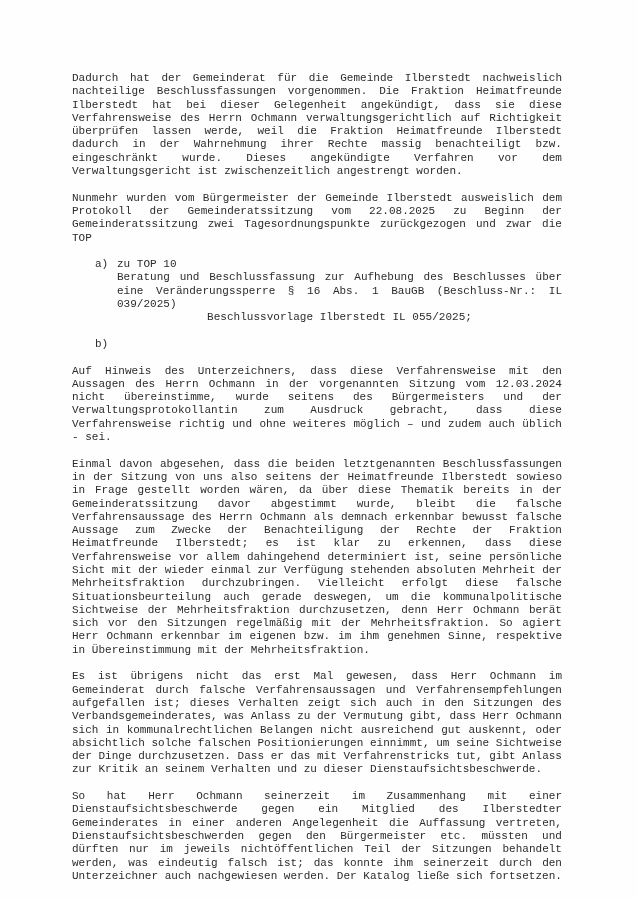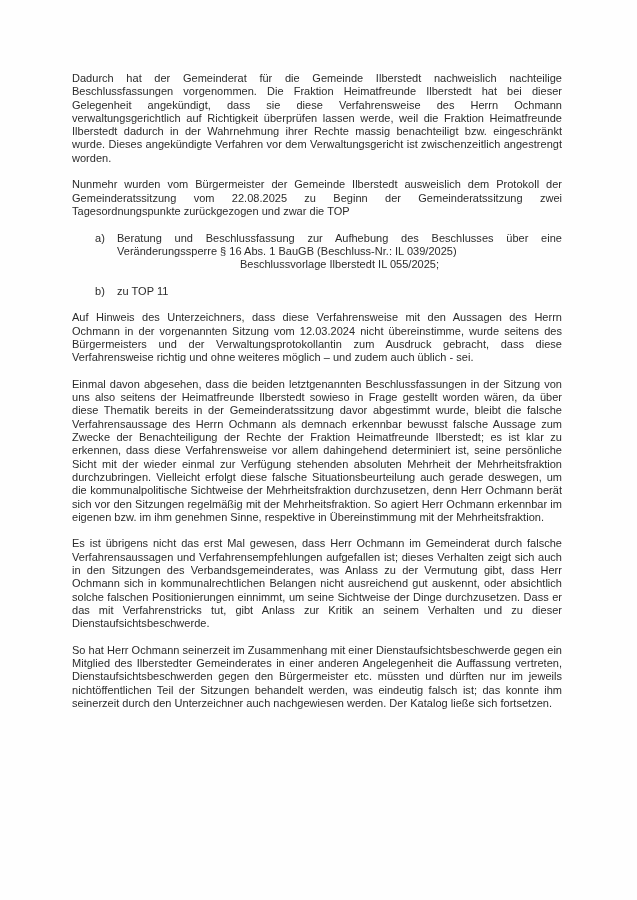--- a/index.html
+++ b/index.html
@@ -6,21 +6,21 @@
     margin: 0;
     padding: 0;
     background: #ffffff;
   }
   .sheet {
     position: relative;
     width: 637px;
     height: 900px;
     background: #fefefe;
     overflow: hidden;
-    font-family: Liberation Sans, sans-serif;
+    font-family: Liberation Mono, monospace;
     font-size: 11px;
     line-height: 13.3px;
     color: #2b2b2b;
     letter-spacing: 0.02px;
   }
   .content {
     box-sizing: border-box;
     position: absolute;
     top: 0; left: 0;
     width: 637px;
@@ -59,29 +59,29 @@
 <div class="sheet">
   <div class="content">
 
     <p class="para">Dadurch hat der Gemeinderat für die Gemeinde Ilberstedt nachweislich nachteilige Beschlussfassungen vorgenommen. Die Fraktion Heimatfreunde Ilberstedt hat bei dieser Gelegenheit angekündigt, dass sie diese Verfahrensweise des Herrn Ochmann verwaltungsgerichtlich auf Richtigkeit überprüfen lassen werde, weil die Fraktion Heimatfreunde Ilberstedt dadurch in der Wahrnehmung ihrer Rechte massig benachteiligt bzw. eingeschränkt wurde. Dieses angekündigte Verfahren vor dem Verwaltungsgericht ist zwischenzeitlich angestrengt worden.</p>
 
     <p class="para">Nunmehr wurden vom Bürgermeister der Gemeinde Ilberstedt ausweislich dem Protokoll der Gemeinderatssitzung vom 22.08.2025 zu Beginn der Gemeinderatssitzung zwei Tagesordnungspunkte zurückgezogen und zwar die TOP</p>
 
     <div class="list-item">
       <span class="list-marker">a)</span>
       <div class="list-body">
+        <div class="item-title">zu TOP 10</div>
         <div class="item-text">Beratung und Beschlussfassung zur Aufhebung des Beschlusses über eine Veränderungssperre § 16 Abs. 1 BauGB (Beschluss-Nr.: IL 039/2025)</div>
         <div class="item-ref">Beschlussvorlage Ilberstedt IL 055/2025;</div>
       </div>
     </div>
 
     <div class="list-item">
       <span class="list-marker">b)</span>
       <div class="list-body">
-        <div class="item-title">zu TOP 11</div>
       </div>
     </div>
 
     <p class="para">Auf Hinweis des Unterzeichners, dass diese Verfahrensweise mit den Aussagen des Herrn Ochmann in der vorgenannten Sitzung vom 12.03.2024 nicht übereinstimme, wurde seitens des Bürgermeisters und der Verwaltungsprotokollantin zum Ausdruck gebracht, dass diese Verfahrensweise richtig und ohne weiteres möglich – und zudem auch üblich - sei.</p>
 
     <p class="para">Einmal davon abgesehen, dass die beiden letztgenannten Beschlussfassungen in der Sitzung von uns also seitens der Heimatfreunde Ilberstedt sowieso in Frage gestellt worden wären, da über diese Thematik bereits in der Gemeinderatssitzung davor abgestimmt wurde, bleibt die falsche Verfahrensaussage des Herrn Ochmann als demnach erkennbar bewusst falsche Aussage zum Zwecke der Benachteiligung der Rechte der Fraktion Heimatfreunde Ilberstedt; es ist klar zu erkennen, dass diese Verfahrensweise vor allem dahingehend determiniert ist, seine persönliche Sicht mit der wieder einmal zur Verfügung stehenden absoluten Mehrheit der Mehrheitsfraktion durchzubringen. Vielleicht erfolgt diese falsche Situationsbeurteilung auch gerade deswegen, um die kommunalpolitische Sichtweise der Mehrheitsfraktion durchzusetzen, denn Herr Ochmann berät sich vor den Sitzungen regelmäßig mit der Mehrheitsfraktion. So agiert Herr Ochmann erkennbar im eigenen bzw. im ihm genehmen Sinne, respektive in Übereinstimmung mit der Mehrheitsfraktion.</p>
 
     <p class="para">Es ist übrigens nicht das erst Mal gewesen, dass Herr Ochmann im Gemeinderat durch falsche Verfahrensaussagen und Verfahrensempfehlungen aufgefallen ist; dieses Verhalten zeigt sich auch in den Sitzungen des Verbandsgemeinderates, was Anlass zu der Vermutung gibt, dass Herr Ochmann sich in kommunalrechtlichen Belangen nicht ausreichend gut auskennt, oder absichtlich solche falschen Positionierungen einnimmt, um seine Sichtweise der Dinge durchzusetzen. Dass er das mit Verfahrenstricks tut, gibt Anlass zur Kritik an seinem Verhalten und zu dieser Dienstaufsichtsbeschwerde.</p>
 
     <p class="para">So hat Herr Ochmann seinerzeit im Zusammenhang mit einer Dienstaufsichtsbeschwerde gegen ein Mitglied des Ilberstedter Gemeinderates in einer anderen Angelegenheit die Auffassung vertreten, Dienstaufsichtsbeschwerden gegen den Bürgermeister etc. müssten und dürften nur im jeweils nichtöffentlichen Teil der Sitzungen behandelt werden, was eindeutig falsch ist; das konnte ihm seinerzeit durch den Unterzeichner auch nachgewiesen werden. Der Katalog ließe sich fortsetzen.</p>

